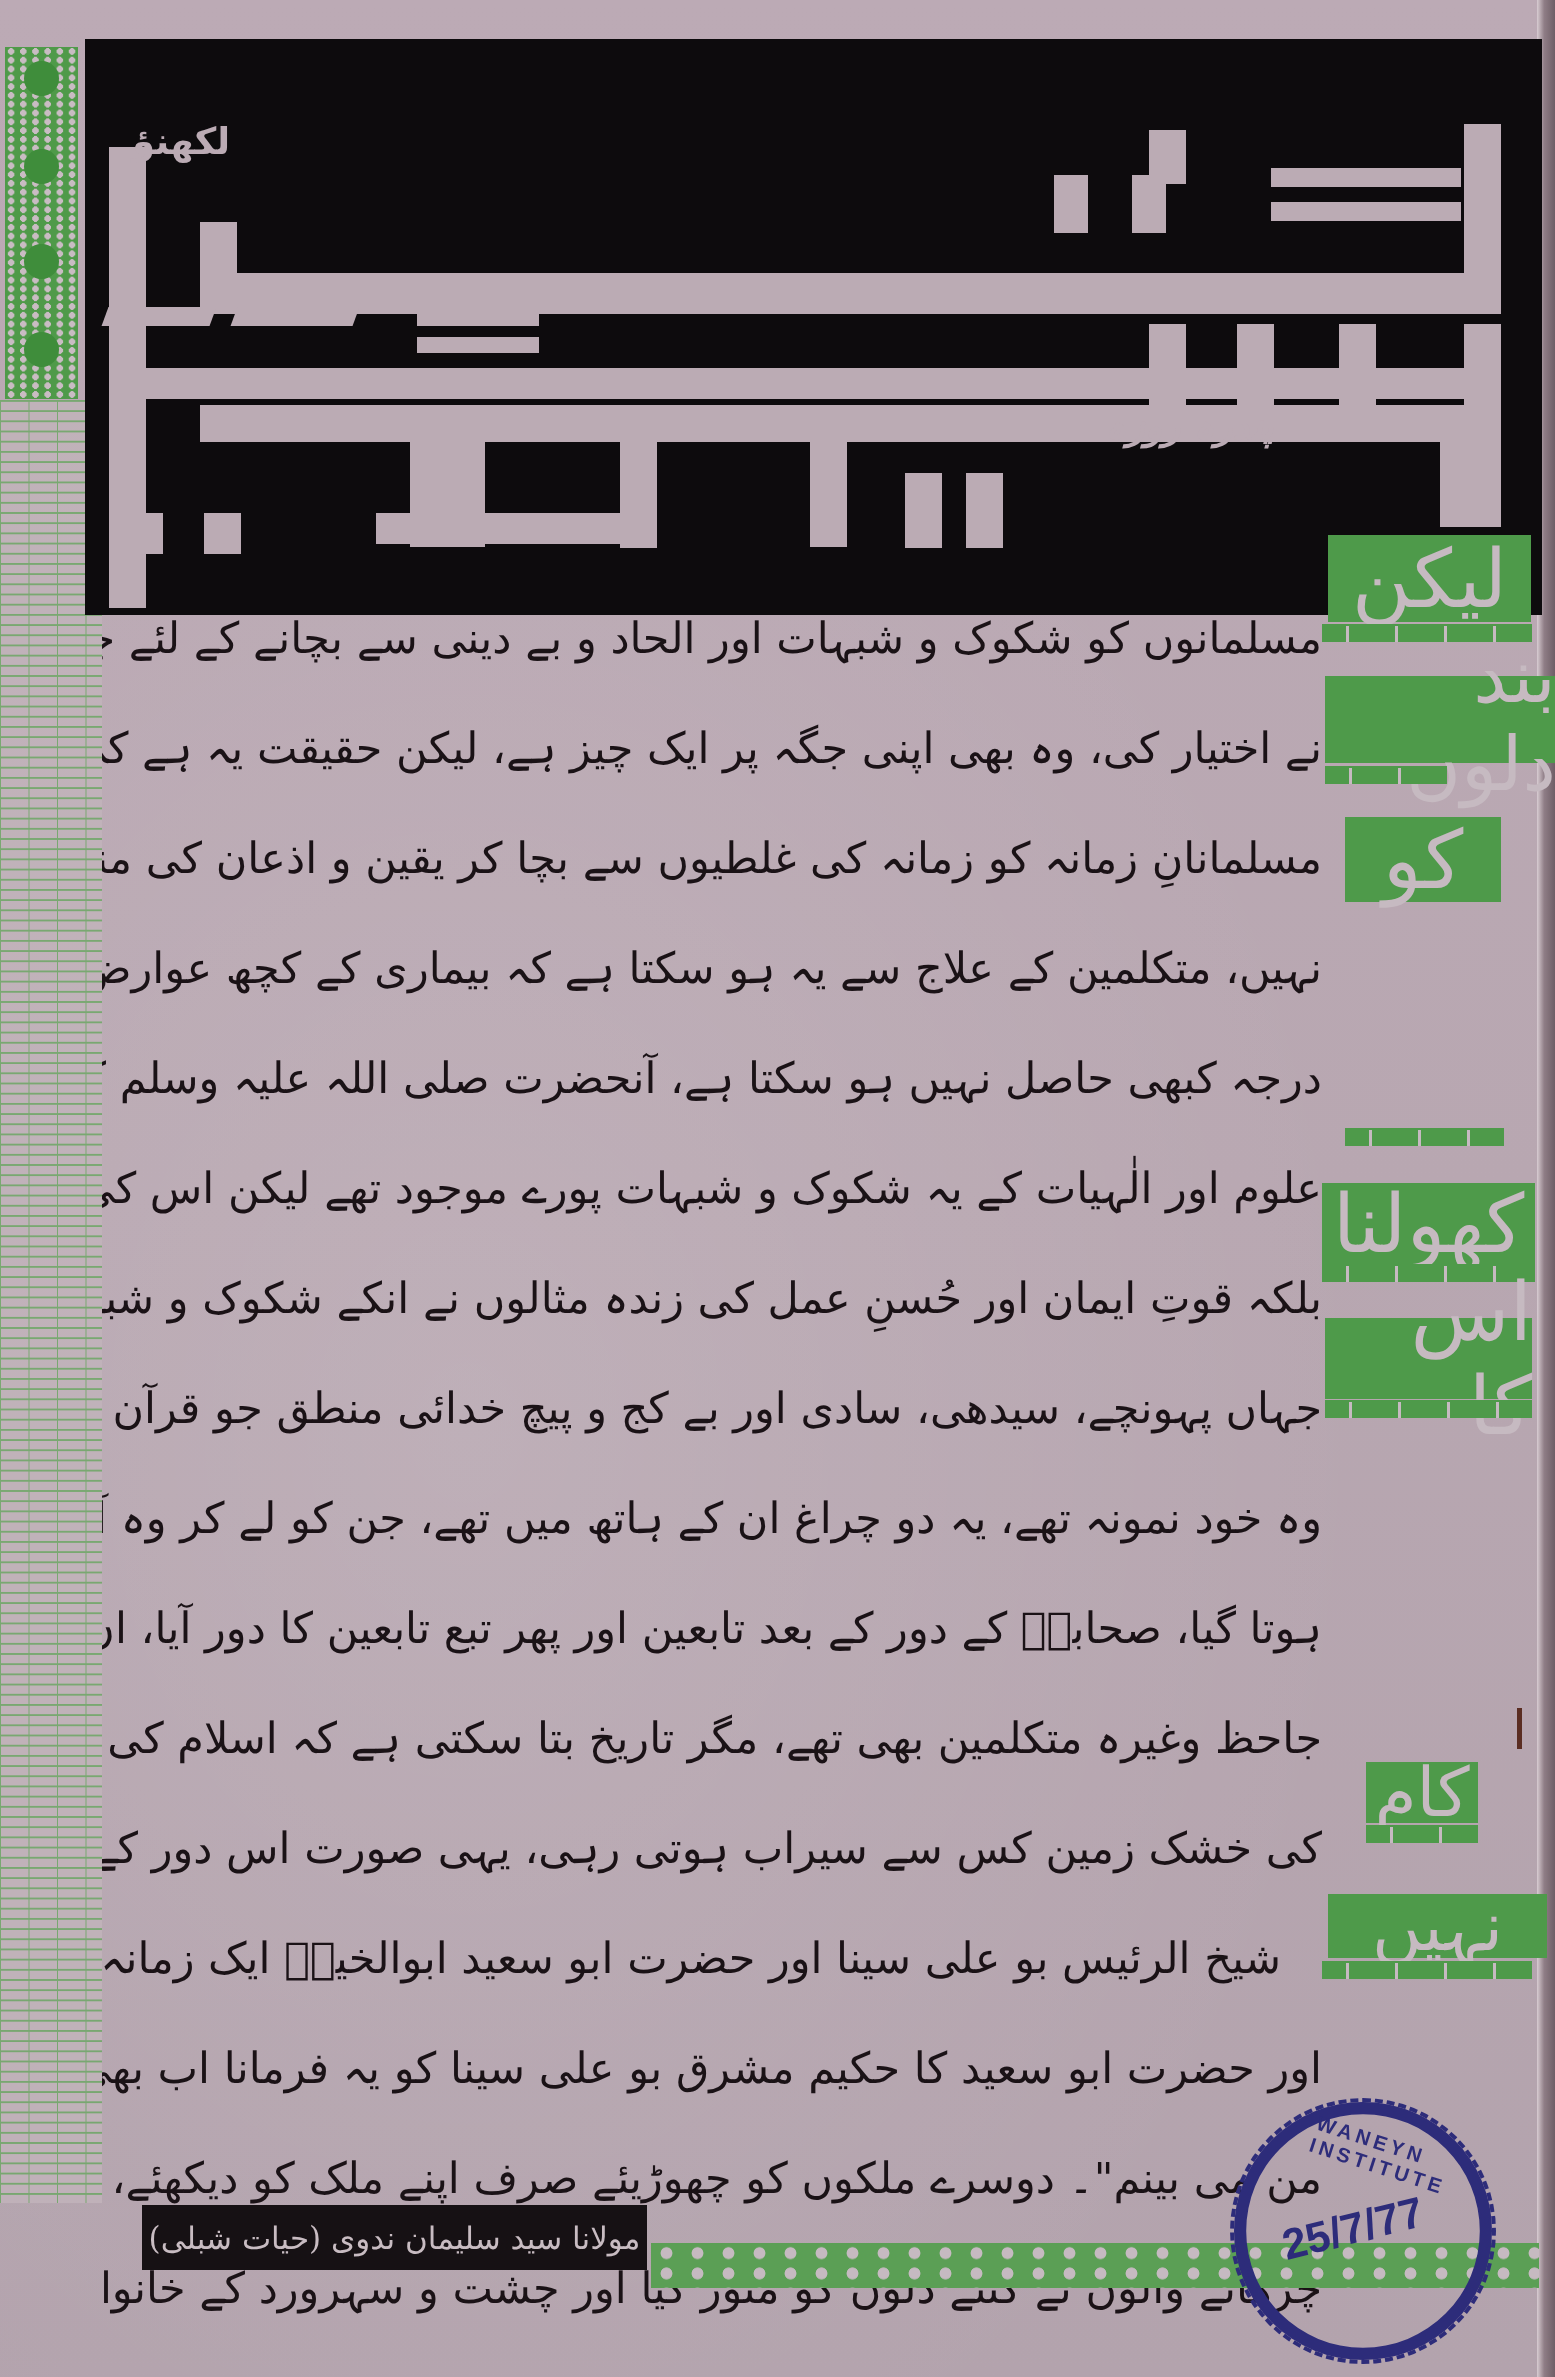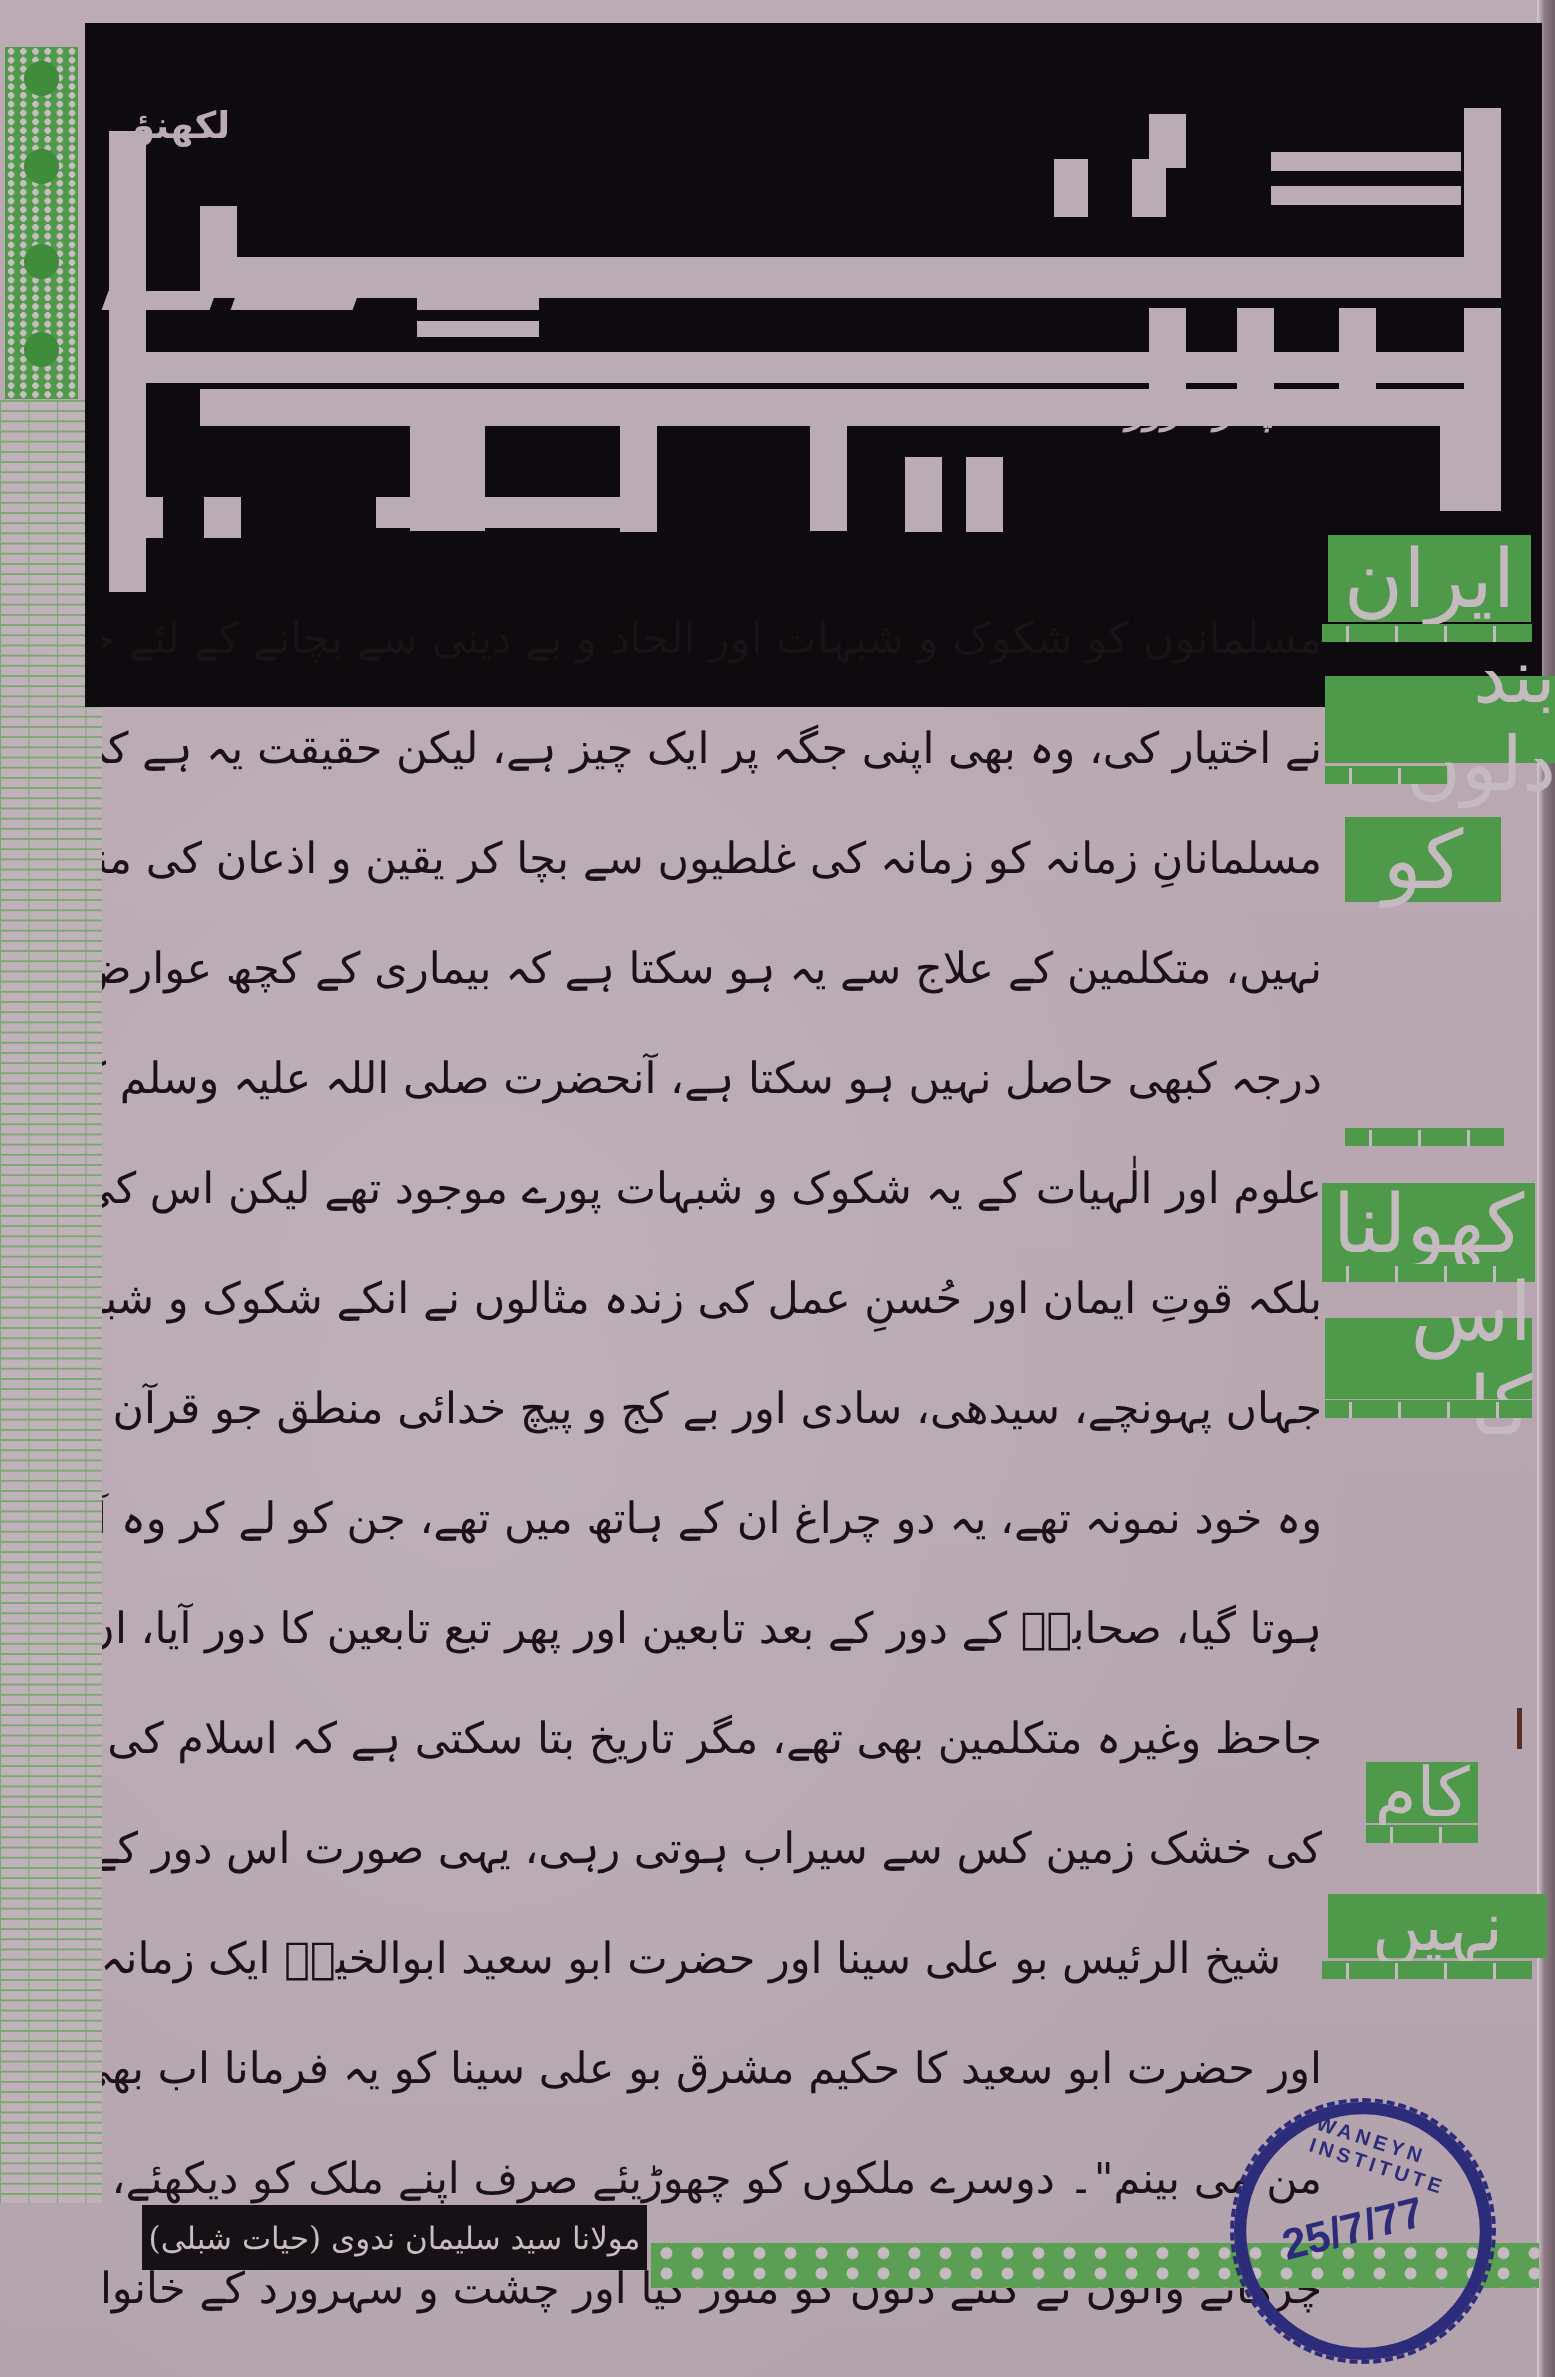--- a/index.html
+++ b/index.html
@@ -24,21 +24,21 @@
   .strip-dots .rosette{position:absolute;left:19px;width:35px;height:35px;border-radius:50%;
     background:#3f8d3b;}
   .strip-bricks{position:absolute;left:0;top:400px;width:102px;height:1803px;
     background-color:#c2b4bb;
     background-image:
       linear-gradient(#6ea866 1.4px,transparent 1.4px),
       linear-gradient(90deg,#6ea866 1.4px,transparent 1.4px);
     background-size:28.5px 10.2px,28.5px 20.3px;
     opacity:.85;}
   
-  .masthead{position:absolute;left:85px;top:23px;width:1457px;height:684px;background:#0d0b0d;}
+  .masthead{position:absolute;left:85px;top:39px;width:1457px;height:576px;background:#0d0b0d;}
   .masthead .kufi{position:absolute;background:#bbabb4;}
   .masthead .small-ar{position:absolute;color:#bbabb4;font-weight:bold;direction:rtl;
     font-family:"DejaVu Sans",sans-serif;}
   
   .side-word{position:absolute;background:#4e9a4a;display:flex;align-items:center;justify-content:center;
     color:#c6bac1;font-family:"DejaVu Serif",serif;font-size:81px;direction:rtl;}
   .side-border{position:absolute;height:16.3px;background:
       repeating-linear-gradient(90deg,#4e9a4a 0 24.4px,#c6bac1 24.4px 27px,#4e9a4a 27px 49px);
     border-top:2px solid #4e9a4a;}
   
@@ -106,21 +106,21 @@
     <div class="kufi" style="left:149px;top:268px;width:122px;height:19px;transform:skewX(-20deg);"></div>
     <div class="kufi" style="left:332px;top:268px;width:122px;height:19px;"></div>
     <div class="kufi" style="left:332px;top:298px;width:122px;height:16.3px;"></div>
     <div class="kufi" style="left:1355px;top:400px;width:58px;height:88px;"></div>
 
     <span class="small-ar" style="left:47px;top:81px;font-size:37px;">لکھنؤ</span>
     <span class="small-ar" style="left:1020px;top:366px;font-size:37px;letter-spacing:6.8px;font-style:italic;">پندرہ روزہ</span>
   </div>
 
   <div class="side-word" style="left:1328px;top:535px;width:203px;height:87px;">
-    <span>ایران</span>
+    <span>لیکن</span>
   </div>
   <div class="side-border" style="left:1322px;top:624px;width:210px;"></div>
 
   <div class="side-word" style="left:1325px;top:676px;width:231px;height:87px;font-size:75px;">
     <span>بند دلوں</span>
   </div>
   <div class="side-border" style="left:1325px;top:766px;width:122px;"></div>
 
   <div class="side-word" style="left:1345px;top:817px;width:156px;height:85px;">
     <span>کو</span>

